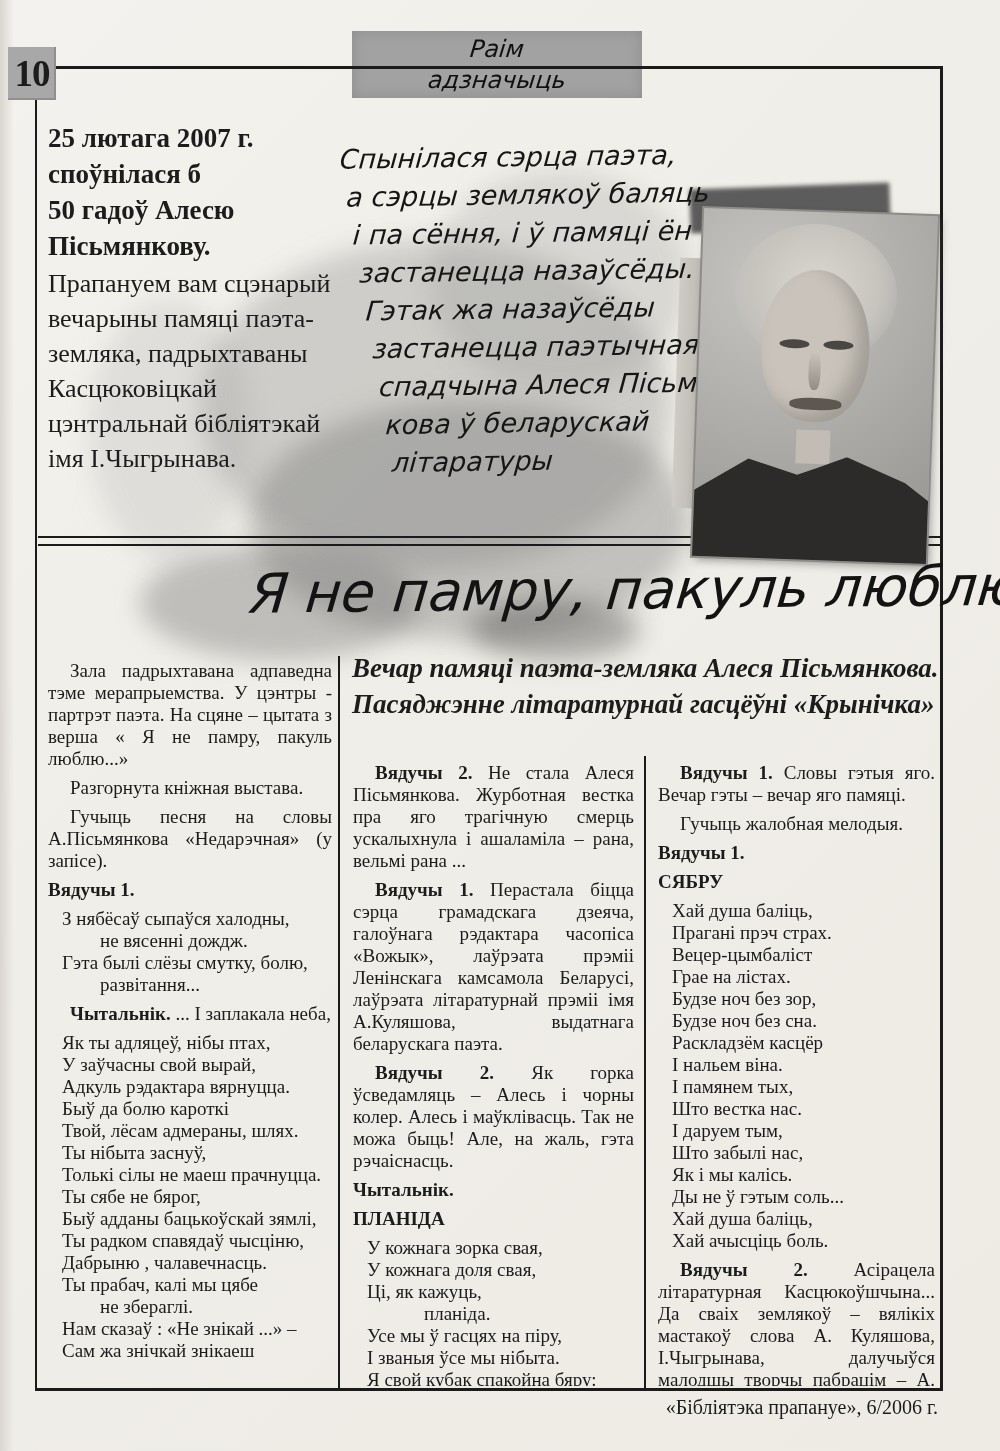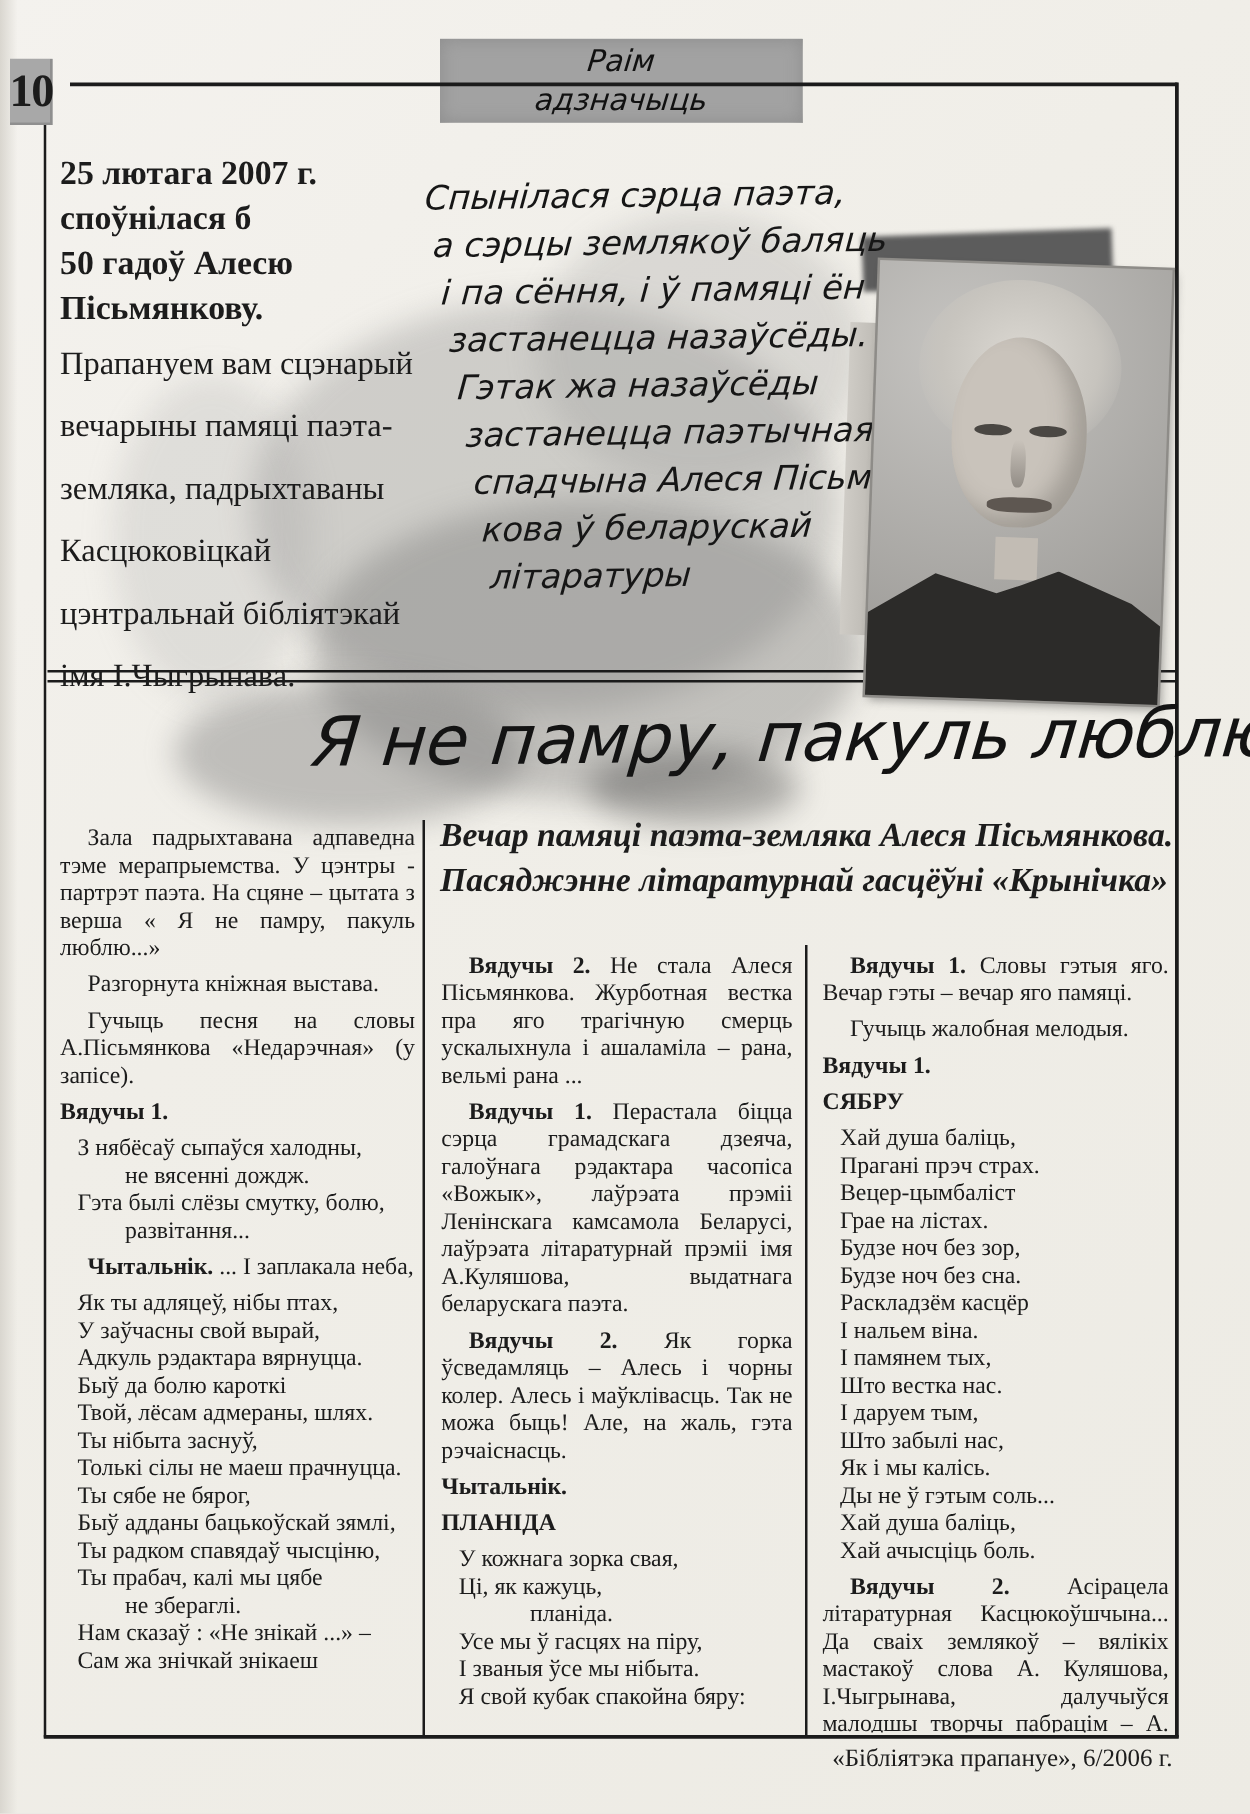--- a/index.html
+++ b/index.html
@@ -23,34 +23,34 @@
   .rule-top{left:56px;top:66px;width:886px;height:3px;z-index:6;}
   .rule-left{left:35px;top:98px;width:2px;height:1292px;}
   .rule-right{left:940px;top:66px;width:3px;height:1324px;}
   .rule-bottom{left:35px;top:1388px;width:908px;height:3px;}
   .vline{position:absolute;width:2px;background:#1b1b1b;}
   .vline1{left:338px;top:656px;height:732px;}
   .vline2{left:644px;top:756px;height:632px;}
   .double-rule{position:absolute;left:38px;top:536px;width:903px;height:6px;
         border-top:2px solid #1b1b1b;border-bottom:2px solid #1b1b1b;z-index:1;}
 
-  .pagenum{position:absolute;left:8px;top:47px;width:34px;height:53px;z-index:7;
+  .pagenum{position:absolute;left:8px;top:47px;width:48px;height:53px;z-index:7;
         background:#a8a8a8;box-shadow:inset -2px -2px 0 #8f8f8f;
         display:flex;align-items:center;justify-content:center;
         font-weight:bold;font-size:37px;letter-spacing:-1px;}
   .badge{position:absolute;left:352px;top:31px;width:290px;height:63px;z-index:5;
         background:#a2a2a2;box-shadow:inset 0 0 14px #8d8d8d;
         display:flex;flex-direction:column;align-items:center;justify-content:space-around;
         padding:2px 0;}
   .script{font-family:"DejaVu Sans", sans-serif;font-style:italic;transform:skewX(-6deg);}
   .badge .line{font-size:24px;color:#111;line-height:26px;}
 
   .intro{position:absolute;left:48px;top:120px;width:290px;z-index:3;}
   .intro-bold{font-weight:bold;font-size:27px;line-height:36px;}
-  .intro-text{font-size:26px;line-height:50px;margin-top:2px;text-align:left;}
+  .intro-text{font-size:26px;line-height:35px;margin-top:2px;text-align:left;}
 
   .hw{position:absolute;left:342px;top:138px;width:390px;z-index:3;transform:rotate(-0.8deg);}
   .hw .line{font-family:"DejaVu Sans", sans-serif;font-style:italic;transform:skewX(-5deg);
         font-size:27px;line-height:38px;color:#161616;white-space:nowrap;}
 
   
   .photo-shadow{position:absolute;left:690px;top:186px;width:200px;height:44px;
         background:#5c5c5c;transform:rotate(-2deg);filter:blur(2px);z-index:2;}
   .photo-sliver{position:absolute;left:676px;top:258px;width:28px;height:250px;
         background:linear-gradient(90deg,#cfccc6,#b9b6b0);transform:rotate(2deg);z-index:2;}
@@ -183,34 +183,36 @@
         <div class="pl">Як ты адляцеў, нібы птах,</div>
         <div class="pl">У заўчасны свой вырай,</div>
         <div class="pl">Адкуль рэдактара вярнуцца.</div>
         <div class="pl">Быў да болю кароткі</div>
         <div class="pl">Твой, лёсам адмераны, шлях.</div>
         <div class="pl">Ты нібыта заснуў,</div>
         <div class="pl">Толькі сілы не маеш прачнуцца.</div>
         <div class="pl">Ты сябе не бярог,</div>
         <div class="pl">Быў адданы бацькоўскай зямлі,</div>
         <div class="pl">Ты радком спавядаў чысціню,</div>
+        <div class="pl">Дабрыню , чалавечнасць.</div>
         <div class="pl">Ты прабач, калі мы цябе</div>
         <div class="pl">        не збераглі.</div>
         <div class="pl">Нам сказаў : «Не знікай ...» –</div>
         <div class="pl">Сам жа знічкай знікаеш</div>
       </div>
     </div>
   <div class="col col-2">
       <p class="speech"><b>Вядучы 2. </b>Не стала Алеся Пісьмянкова. Журботная вестка пра яго трагічную смерць ускалыхнула і ашаламіла – рана, вельмі рана ...</p>
       <p class="speech"><b>Вядучы 1. </b>Перастала біцца сэрца грамадскага дзеяча, галоўнага рэдактара часопіса «Вожык», лаўрэата прэміі Ленінскага камсамола Беларусі, лаўрэата літаратурнай прэміі імя А.Куляшова, выдатнага беларускага паэта.</p>
       <p class="speech"><b>Вядучы 2. </b>Як горка ўсведамляць – Алесь і чорны колер. Алесь і маўклівасць. Так не можа быць! Але, на жаль, гэта рэчаіснасць.</p>
       <p class="h">Чытальнік.</p>
       <p class="h">ПЛАНІДА</p>
       <div class="poem" style="margin-bottom: 1px;">
         <div class="pl">У кожнага зорка свая,</div>
+        <div class="pl">У кожнага доля свая,</div>
         <div class="pl">Ці, як кажуць,</div>
         <div class="pl">            планіда.</div>
         <div class="pl">Усе мы ў гасцях на піру,</div>
         <div class="pl">І званыя ўсе мы нібыта.</div>
         <div class="pl">Я свой кубак спакойна бяру:</div>
       </div>
     </div>
   <div class="col col-3">
       <p class="speech"><b>Вядучы 1. </b>Словы гэтыя яго. Вечар гэты – вечар яго памяці.</p>
       <p class="stage">Гучыць жалобная мелодыя.</p>

